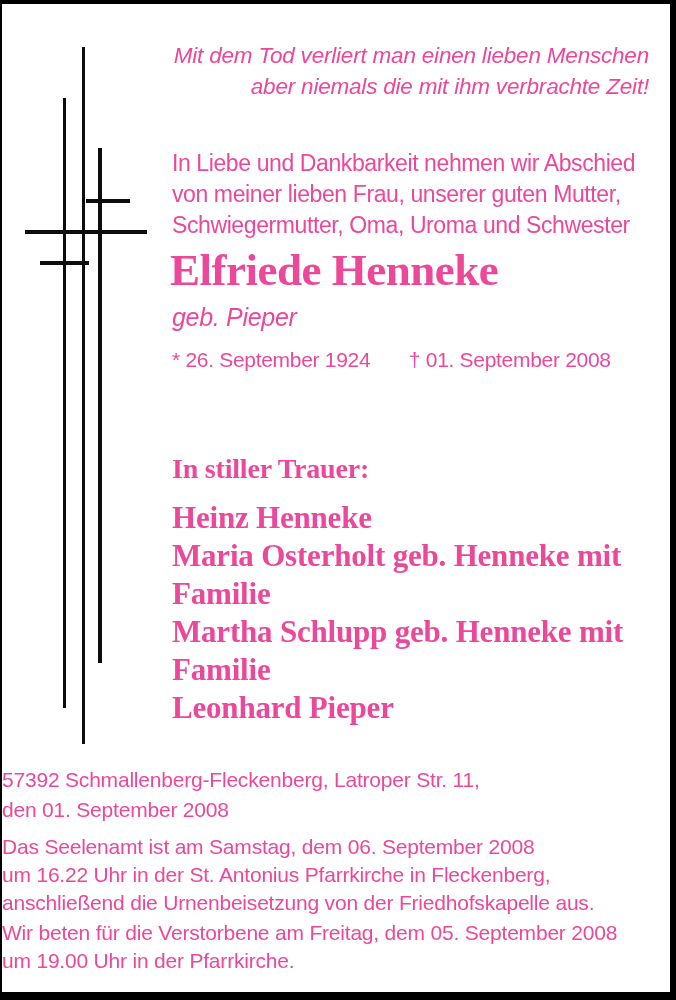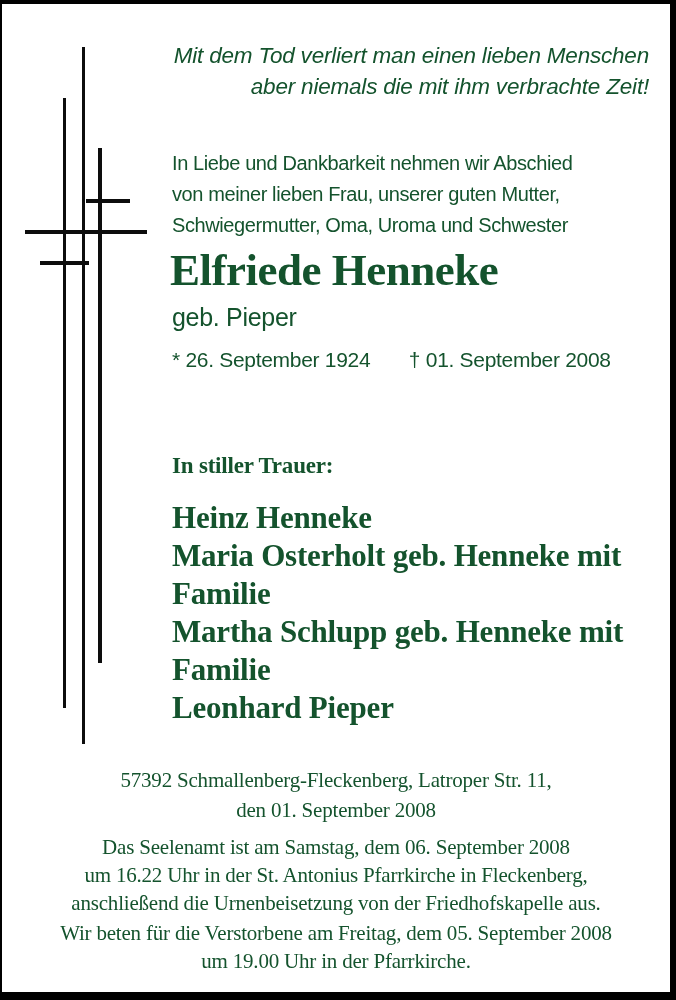--- a/index.html
+++ b/index.html
@@ -6,21 +6,21 @@
     margin: 0;
     padding: 0;
     background: #e9e9e9;
   }
   .page {
     position: relative;
     width: 676px;
     height: 1000px;
     margin: 0 auto;
     background: #ffffff;
-    color: #14532d;
+    color: #ec4899;
     box-sizing: border-box;
     border-style: solid;
     border-color: #000000;
     border-width: 4px 6px 8px 2px;
     overflow: hidden;
     font-family: "Liberation Sans", sans-serif;
   }
   
   .cross-line { position: absolute; background: #0d0d0d; }
   .cl-v1 { left: 80px;  top: 43px;  width: 3px;  height: 697px; }
@@ -35,74 +35,73 @@
     left: 170px; top: 36px; width: 477px;
     text-align: right;
     font-style: italic;
     font-size: 22.5px;
     line-height: 31px;
     letter-spacing: -0.2px;
   }
   .intro {
     position: absolute;
     left: 170px; top: 144px; width: 490px;
-    font-size: 20px;
+    font-size: 23px;
     line-height: 31px;
     letter-spacing: -0.4px;
   }
   .deceased-name {
     position: absolute;
     left: 168px; top: 240px;
     margin: 0;
     font-family: "Liberation Serif", serif;
     font-weight: bold;
     font-size: 45px;
     line-height: 52px;
     letter-spacing: -0.5px;
     white-space: nowrap;
   }
   .maiden-name {
     position: absolute;
     left: 170px; top: 299px;
     font-size: 25px;
     letter-spacing: -0.3px;
+    font-style: italic;
   }
   .dates {
     position: absolute;
     left: 170px; top: 344px;
     font-size: 21px;
     letter-spacing: -0.3px;
     white-space: nowrap;
     text-align: center;
   }
   .dates .death-date { margin-left: 33px; }
   .trauer-heading {
     position: absolute;
     left: 170px; top: 449px;
     font-family: "Liberation Serif", serif;
     font-weight: bold;
-    font-size: 23px;
+    font-size: 28px;
     letter-spacing: -0.2px;
   }
   .mourners {
     position: absolute;
     left: 170px; top: 495px; width: 480px;
     font-family: "Liberation Serif", serif;
     font-weight: bold;
     font-size: 31px;
     line-height: 38px;
     letter-spacing: -0.2px;
   }
   .center-block {
     position: absolute;
     left: 0; width: 100%;
-    text-align: center;
     font-size: 21px;
     letter-spacing: -0.2px;
-    font-family: Liberation Serif, serif;
   }
   .address { top: 761px; line-height: 30px; }
   .service { top: 829px; line-height: 28px; }
   .prayer  { top: 915px; line-height: 28px; }
 </style>
 </head>
 <body>
 
 <div class="page">
 

